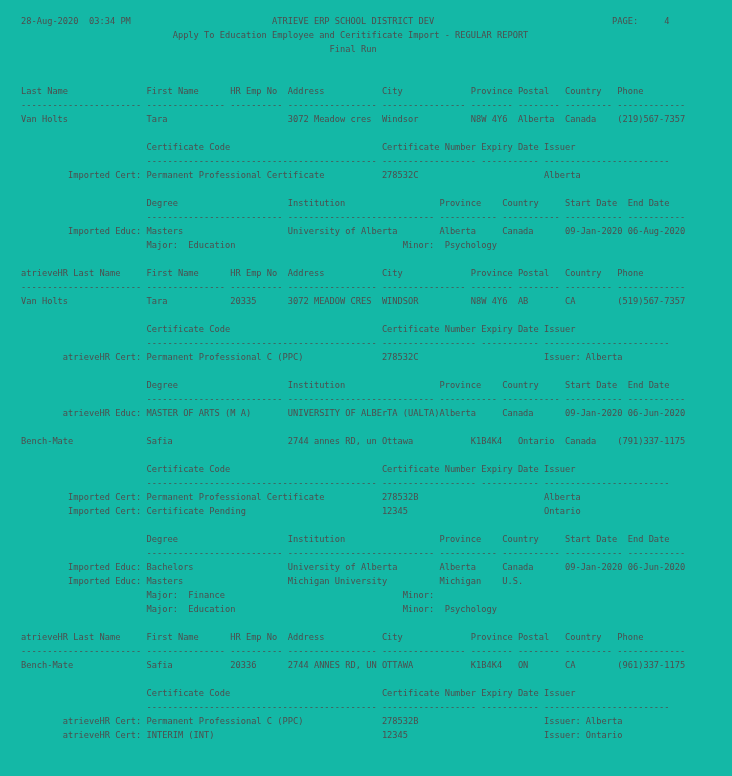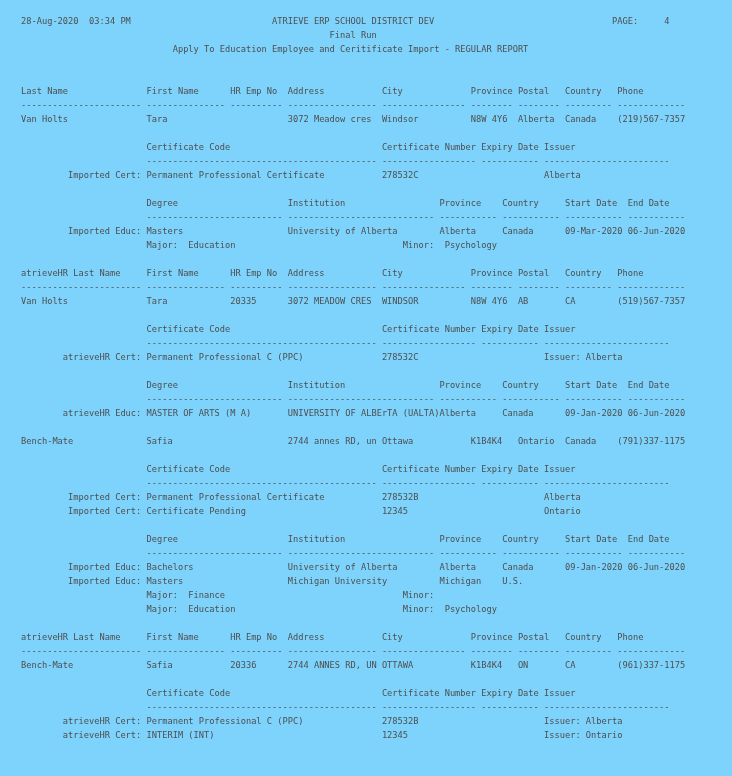--- a/index.html
+++ b/index.html
@@ -1,53 +1,53 @@
 <!DOCTYPE html>
 <html><head>
 <meta charset="utf-8">
 <style>
   html,body{margin:0;padding:0;background:#ffffff;}
   .page{
     position:relative;
     width:732px;height:776px;
-    background:#7dd3fc;
+    background:#14b8a6;
     box-sizing:border-box;
     padding:14px 0 0 21px;
     overflow:hidden;
   }
   .line{
     white-space:pre;
     font-family:"DejaVu Sans Mono","Liberation Mono",monospace;
     font-size:8.7px;
     line-height:14px;
     min-height:14px;
     color:#4e4e4e;
   }
 </style>
 </head>
 <body>
 
 <div class="page">
   <div id="report">
       <div class="line">28-Aug-2020  03:34 PM                           ATRIEVE ERP SCHOOL DISTRICT DEV                                  PAGE:     4</div>
+      <div class="line">                             Apply To Education Employee and Ceritificate Import - REGULAR REPORT</div>
       <div class="line">                                                           Final Run</div>
-      <div class="line">                             Apply To Education Employee and Ceritificate Import - REGULAR REPORT</div>
       <div class="line"></div>
       <div class="line"></div>
       <div class="line">Last Name               First Name      HR Emp No  Address           City             Province Postal   Country   Phone</div>
       <div class="line">----------------------- --------------- ---------- ----------------- ---------------- -------- -------- --------- -------------</div>
       <div class="line">Van Holts               Tara                       3072 Meadow cres  Windsor          N8W 4Y6  Alberta  Canada    (219)567-7357</div>
       <div class="line"></div>
       <div class="line">                        Certificate Code                             Certificate Number Expiry Date Issuer</div>
       <div class="line">                        -------------------------------------------- ------------------ ----------- ------------------------</div>
       <div class="line">         Imported Cert: Permanent Professional Certificate           278532C                        Alberta</div>
       <div class="line"></div>
       <div class="line">                        Degree                     Institution                  Province    Country     Start Date  End Date</div>
       <div class="line">                        -------------------------- ---------------------------- ----------- ----------- ----------- -----------</div>
-      <div class="line">         Imported Educ: Masters                    University of Alberta        Alberta     Canada      09-Mar-2020 06-Jun-2020</div>
+      <div class="line">         Imported Educ: Masters                    University of Alberta        Alberta     Canada      09-Jan-2020 06-Aug-2020</div>
       <div class="line">                        Major:  Education                                Minor:  Psychology</div>
       <div class="line"></div>
       <div class="line">atrieveHR Last Name     First Name      HR Emp No  Address           City             Province Postal   Country   Phone</div>
       <div class="line">----------------------- --------------- ---------- ----------------- ---------------- -------- -------- --------- -------------</div>
       <div class="line">Van Holts               Tara            20335      3072 MEADOW CRES  WINDSOR          N8W 4Y6  AB       CA        (519)567-7357</div>
       <div class="line"></div>
       <div class="line">                        Certificate Code                             Certificate Number Expiry Date Issuer</div>
       <div class="line">                        -------------------------------------------- ------------------ ----------- ------------------------</div>
       <div class="line">        atrieveHR Cert: Permanent Professional C (PPC)               278532C                        Issuer: Alberta</div>
       <div class="line"></div>

